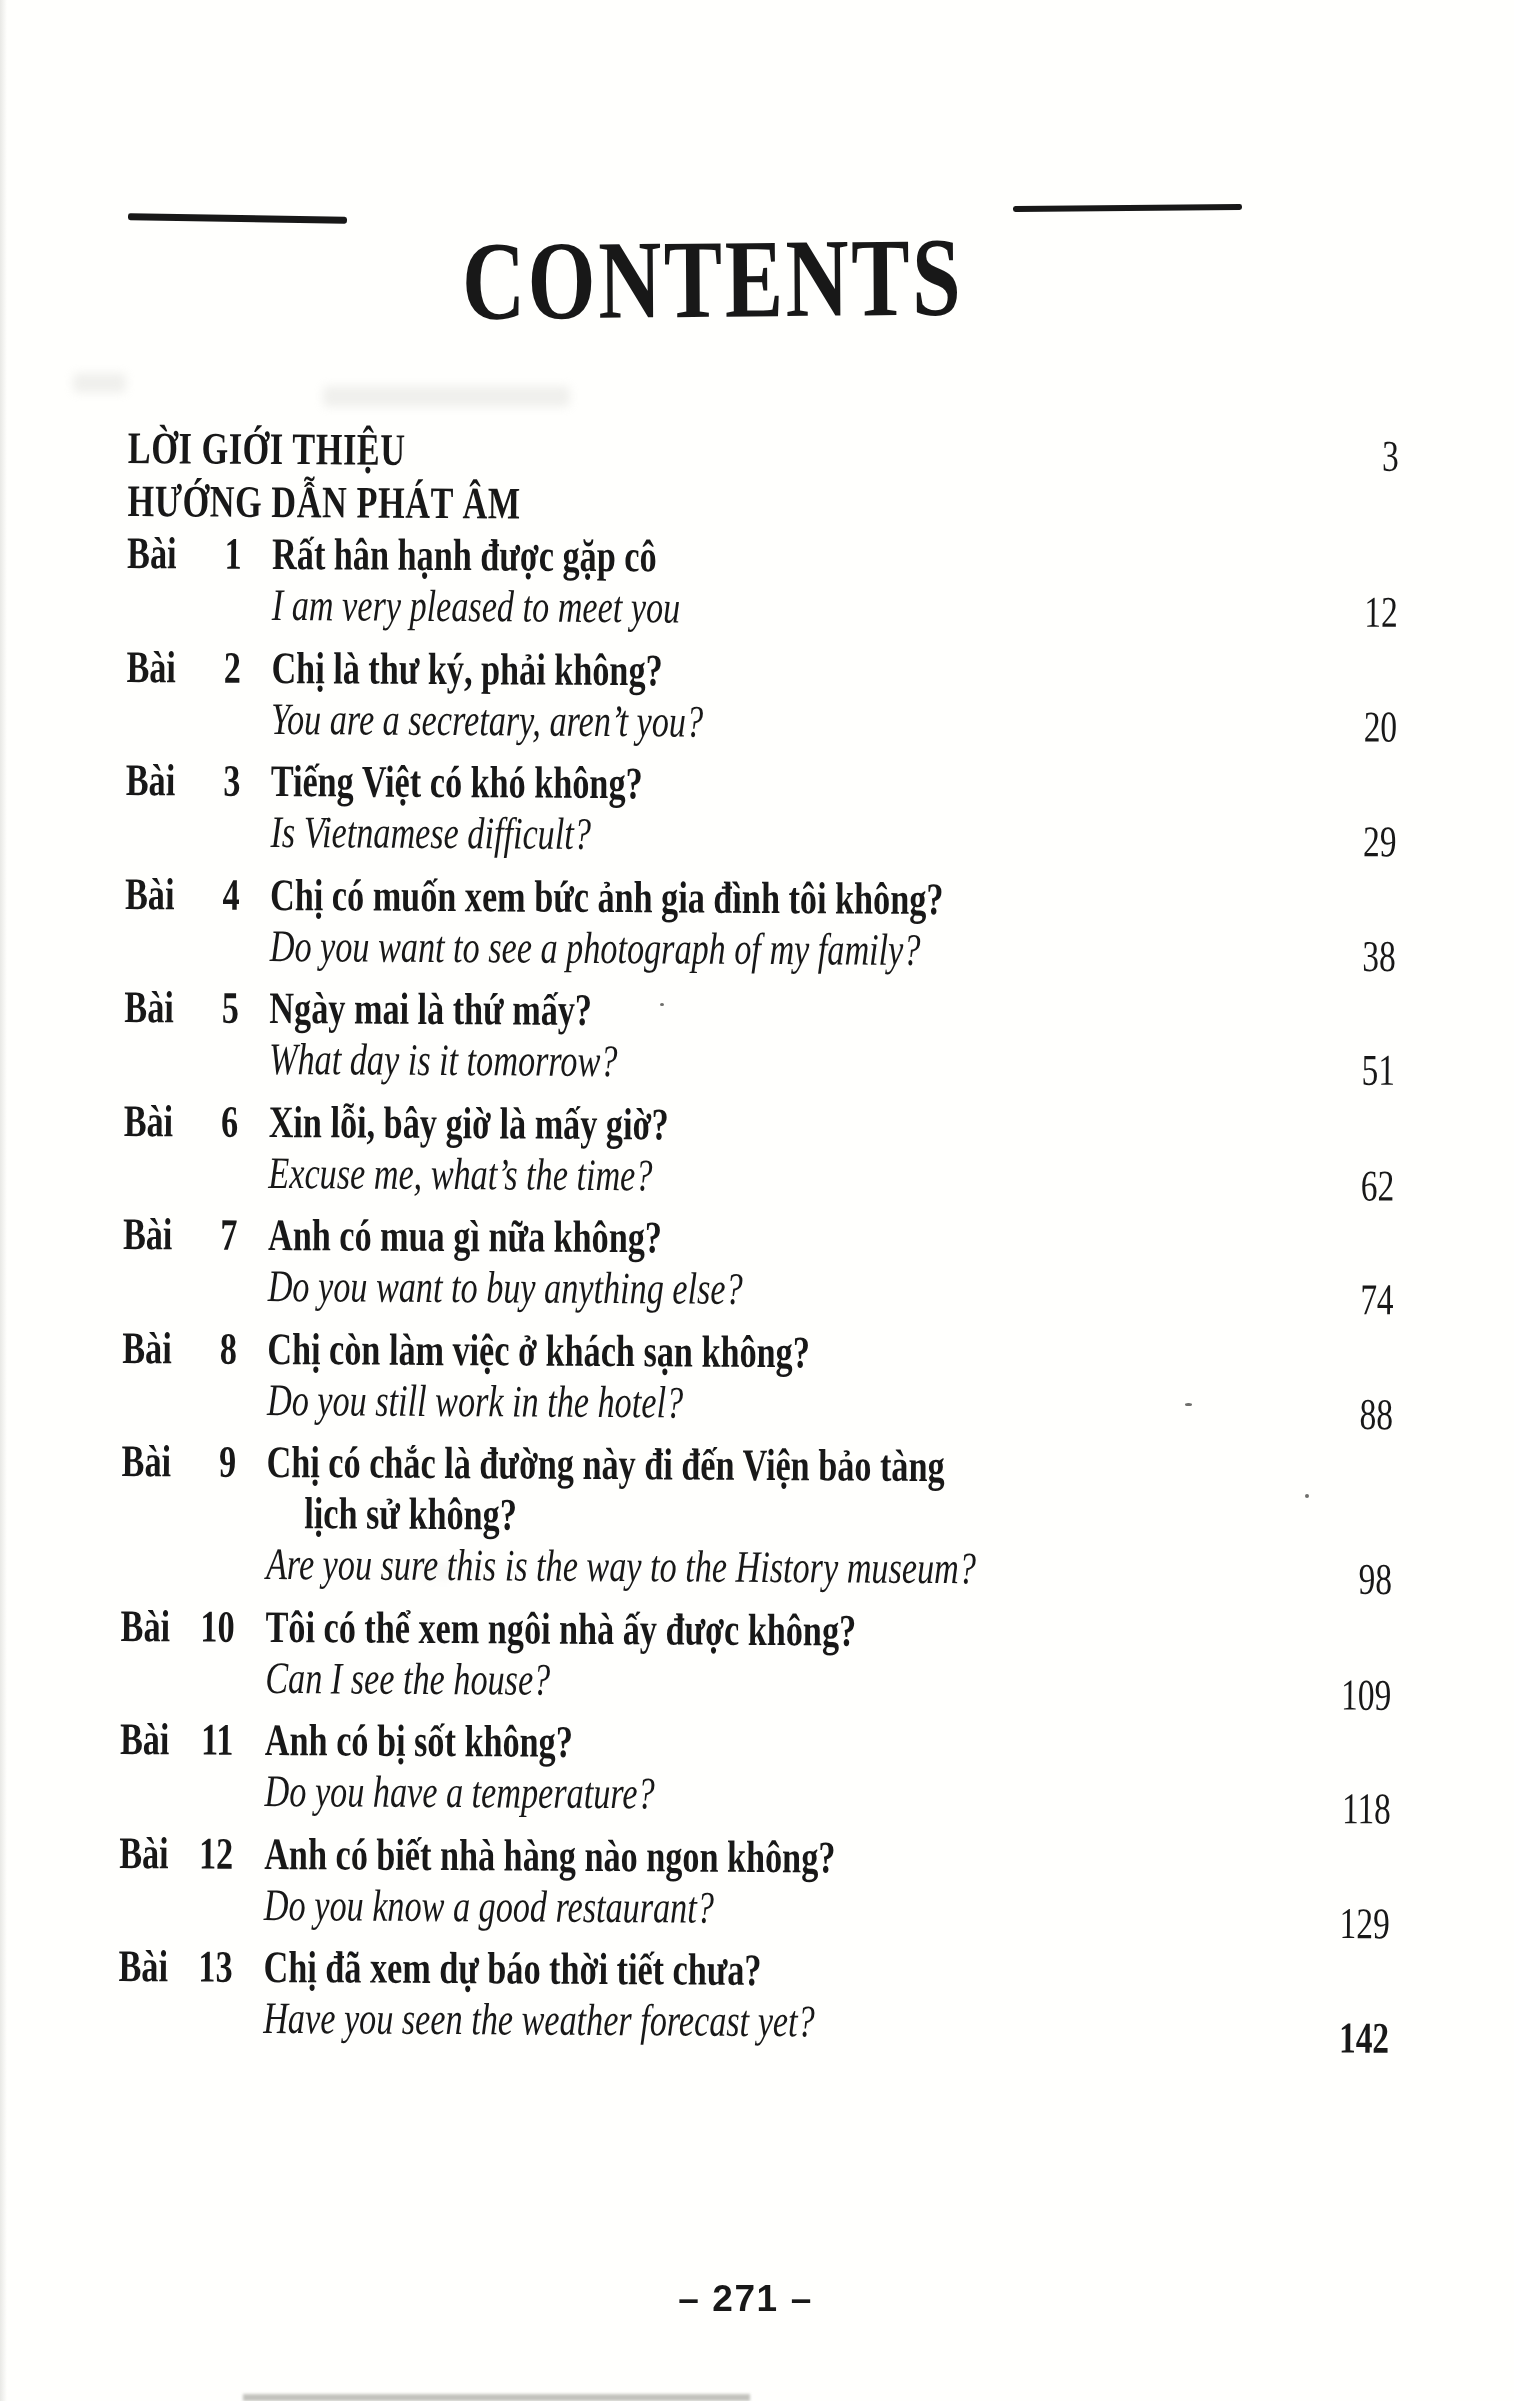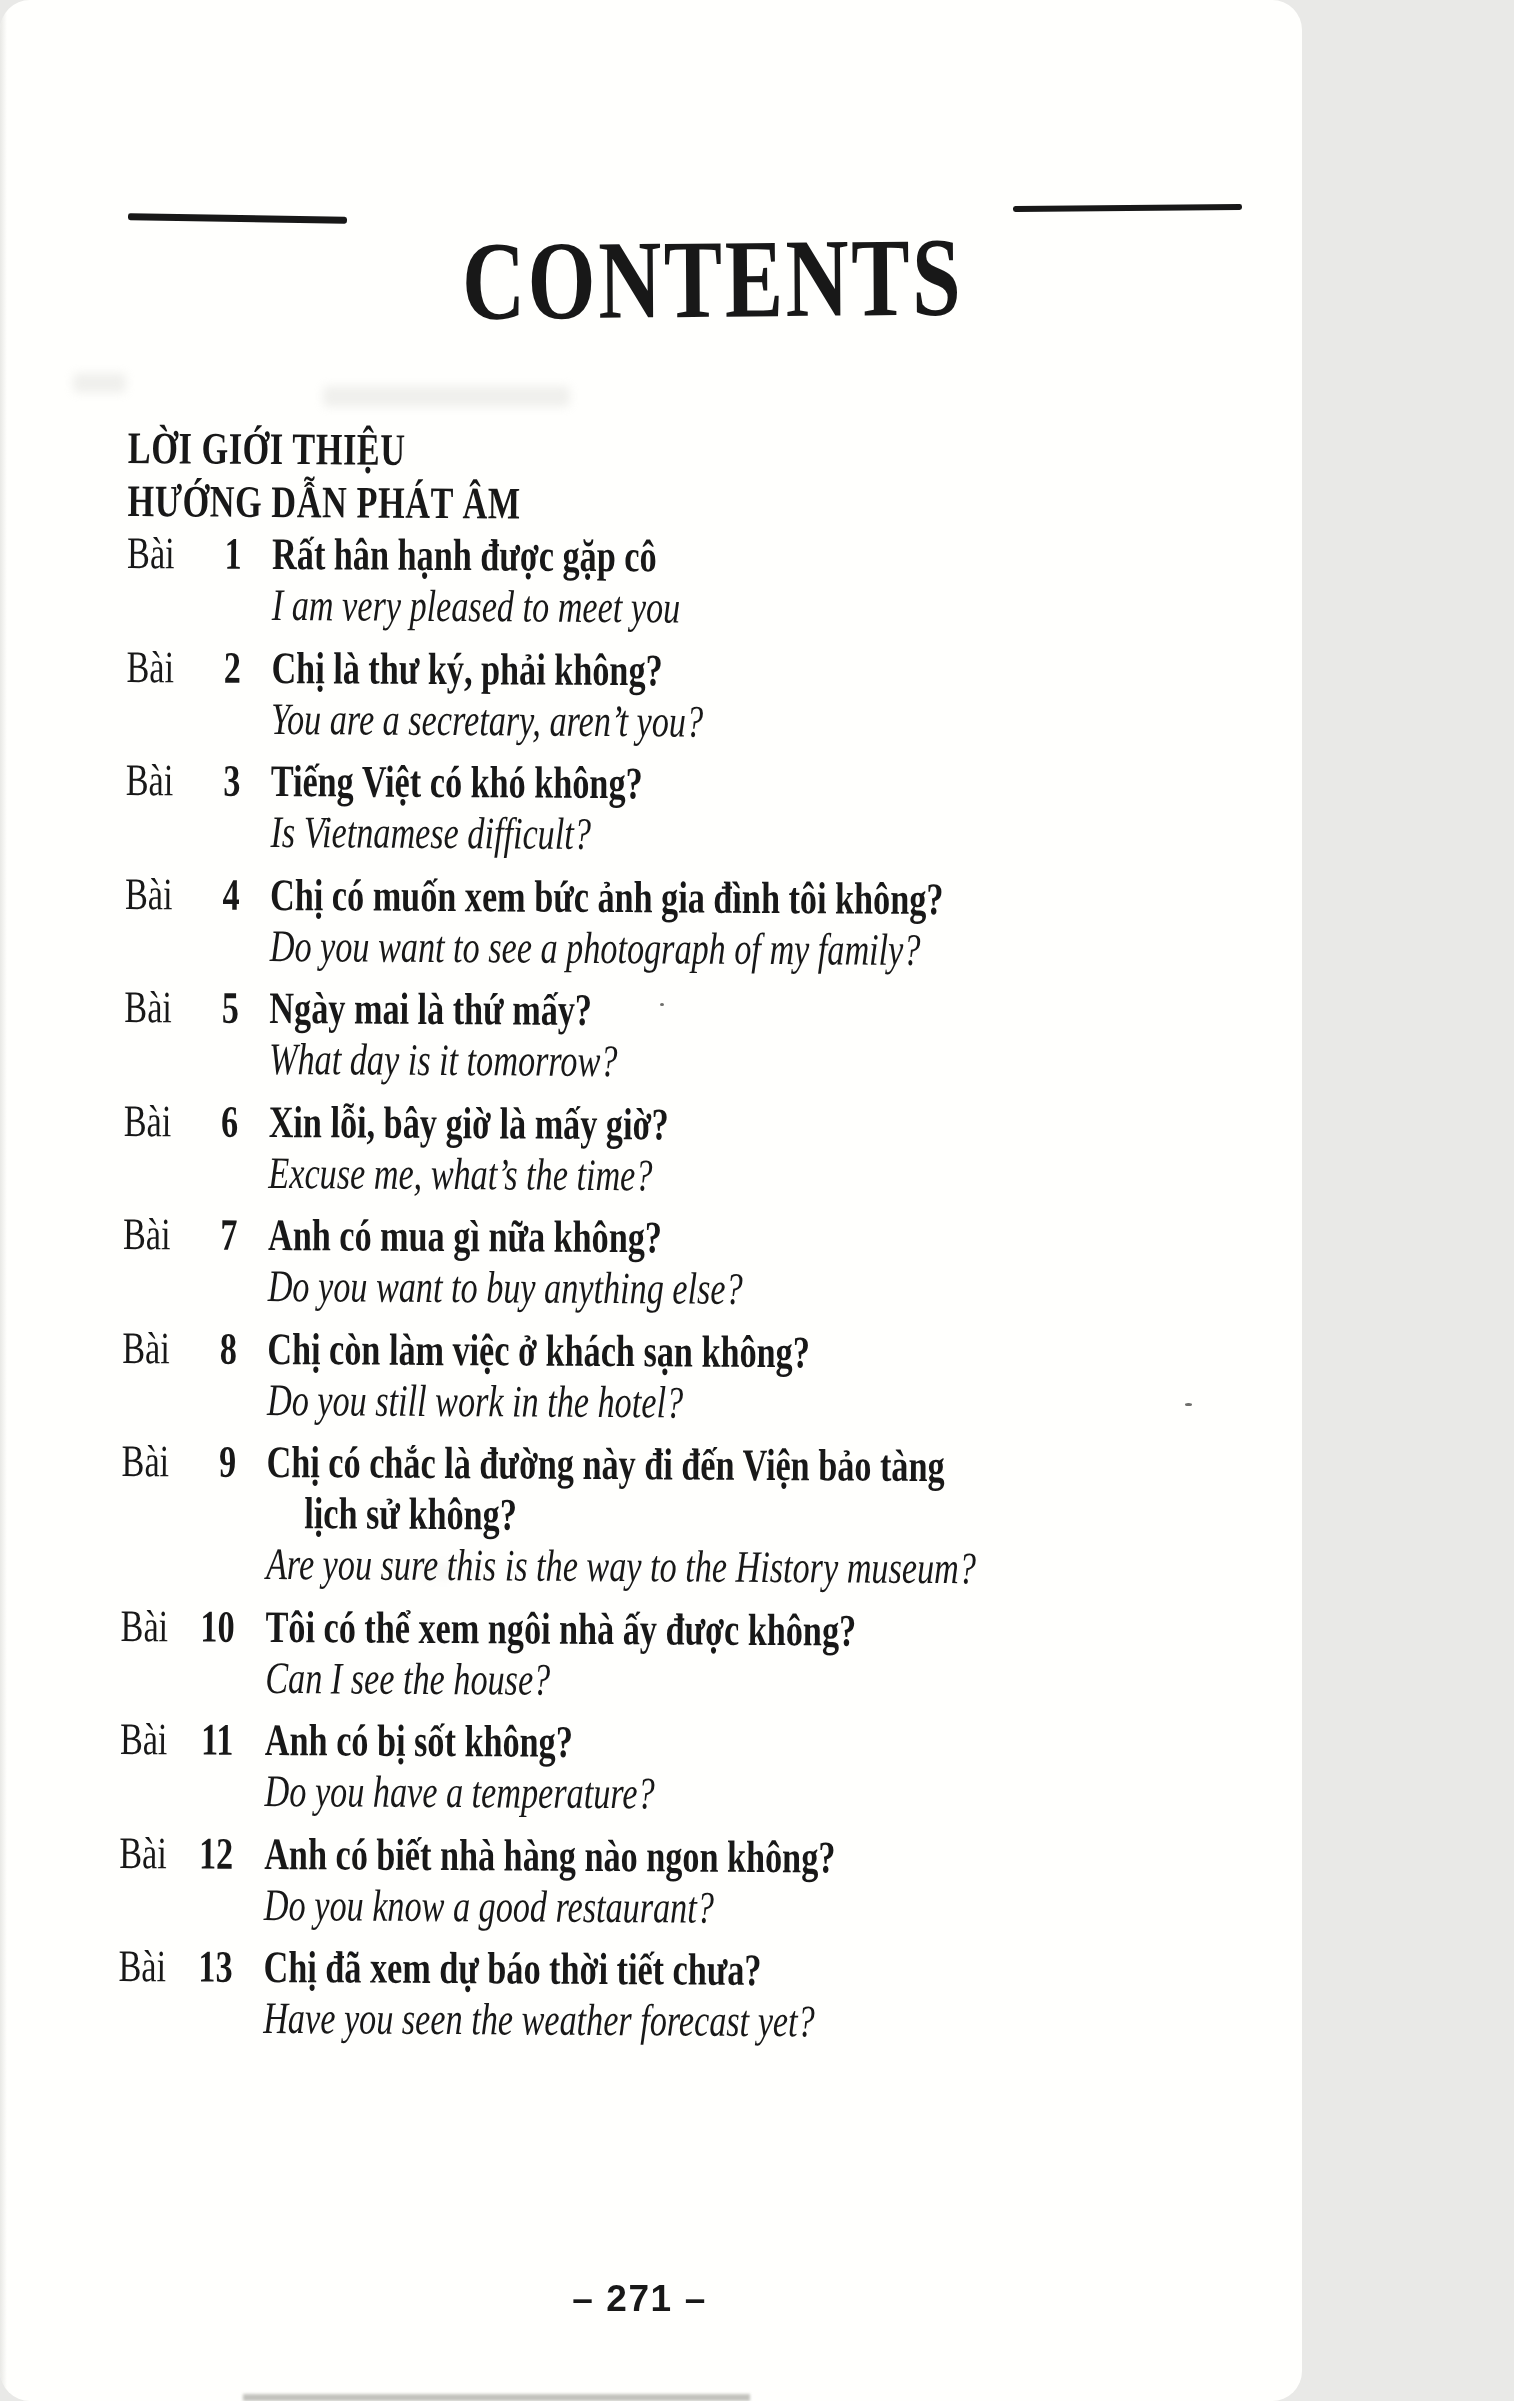--- a/index.html
+++ b/index.html
@@ -7,25 +7,24 @@
     --ink:#181818;
   }
   html,body{margin:0;padding:0;}
   body{
     width:1514px;height:2401px;
     background:#e9e9e7;
     font-family:"Liberation Serif","DejaVu Serif",serif;
   }
   .page{
     position:relative;
-    width:1302px;height:2401px;
+    width:1514px;height:2401px;
     background:var(--paper);
     color:var(--ink);
     overflow:hidden;
-    border-radius:30px;
   }
 
   
   .edge-left{
     position:absolute;left:0;top:0;width:7.4px;height:100%;
     background:linear-gradient(90deg,#d6d6d2,rgba(255,255,255,0));
     opacity:.55;
   }
   .edge-bottom{
     position:absolute;left:243px;bottom:0;width:507px;height:6.6px;
@@ -76,21 +75,21 @@
   }
   .front-label{font-weight:bold;letter-spacing:0.8px;}
   .front-page{font-weight:normal;font-size:44px;}
 
   .lesson{
     display:grid;
     grid-template-columns:66px 48px 1fr 107px;
     margin-bottom:11.5px;
     font-size:45px;
   }
-  .lesson .label{font-weight:normal;line-height:51px;}
+  .lesson .label{font-weight:bold;line-height:51px;}
   .lesson .num{font-weight:bold;text-align:right;line-height:51px;}
   .lesson .content{padding-left:31px;}
   .vi-line{display:block;font-weight:bold;line-height:51px;}
   .vi-line2{padding-left:38px;}
   .en-line{display:block;font-style:italic;font-weight:normal;line-height:51px;}
   .page-num{
     text-align:right;align-self:end;line-height:51px;
     font-weight:normal;font-size:44px;
   }
 

